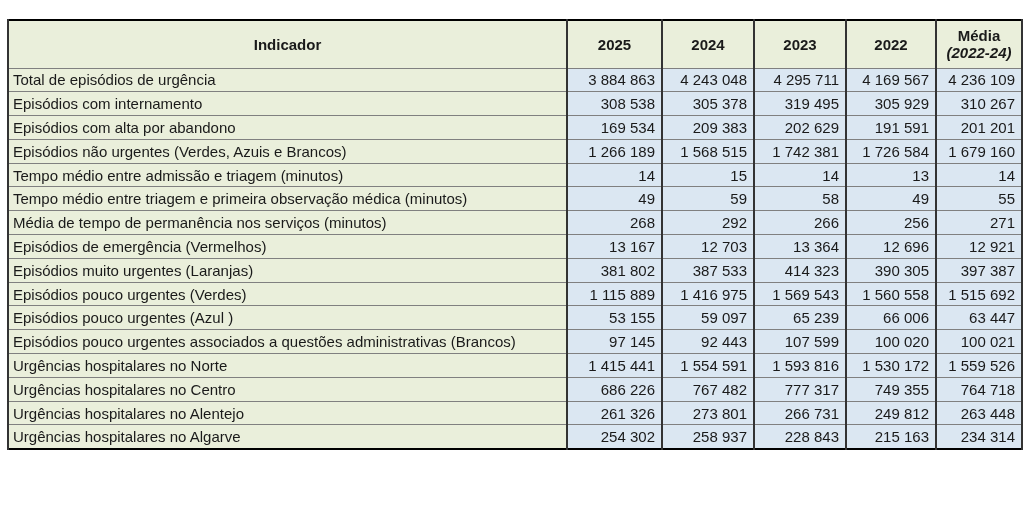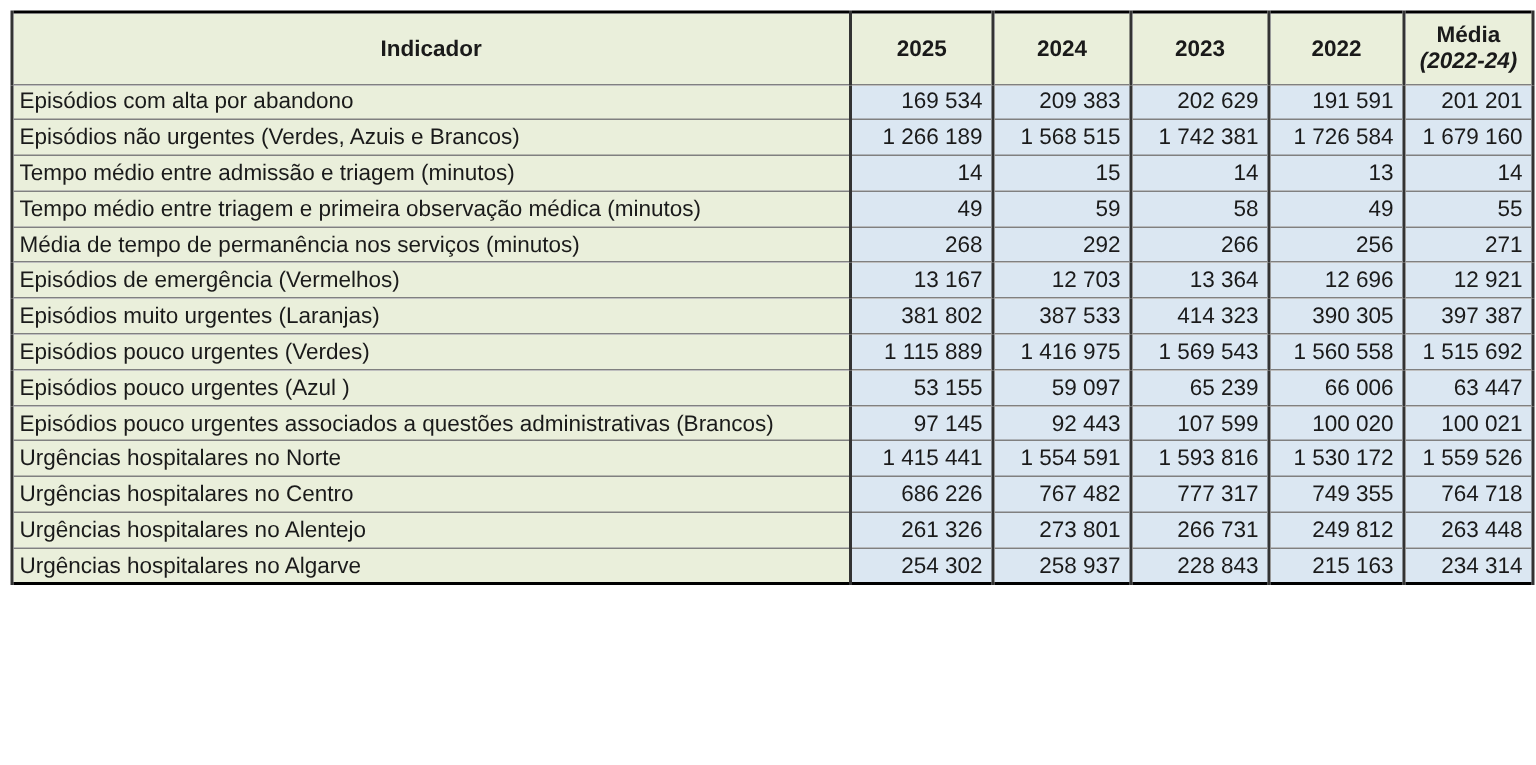--- a/index.html
+++ b/index.html
@@ -17,21 +17,21 @@
     padding: 0;
     width: 1024px;
     height: 510px;
     background: #ffffff;
     font-family: "Liberation Sans", sans-serif;
     color: var(--text);
   }
   .table-wrap {
     position: absolute;
     left: 7px;
-    top: 7px;
+    top: 19px;
     width: 1014px;
   }
   table.indicators {
     border-collapse: collapse;
     table-layout: fixed;
     width: 100%;
     border: 2px solid var(--border-outer);
   }
   th, td {
     border-top: 1px solid var(--border-horizontal);
@@ -89,21 +89,37 @@
         <th>2024</th>
         <th>2023</th>
         <th>2022</th>
         <th>
           <div>Média</div>
           <div class="media-sub">(2022-24)</div>
         </th>
       </tr>
     </thead>
     <tbody>
-
+  <tr>
+    <td class="ind">Total de episódios de urgência</td>
+    <td class="val">3 884 863</td>
+    <td class="val">4 243 048</td>
+    <td class="val">4 295 711</td>
+    <td class="val">4 169 567</td>
+    <td class="val">4 236 109</td>
+  </tr>
+
+  <tr>
+    <td class="ind">Episódios com internamento</td>
+    <td class="val">308 538</td>
+    <td class="val">305 378</td>
+    <td class="val">319 495</td>
+    <td class="val">305 929</td>
+    <td class="val">310 267</td>
+  </tr>
 
   <tr>
     <td class="ind">Episódios com alta por abandono</td>
     <td class="val">169 534</td>
     <td class="val">209 383</td>
     <td class="val">202 629</td>
     <td class="val">191 591</td>
     <td class="val">201 201</td>
   </tr>
 

